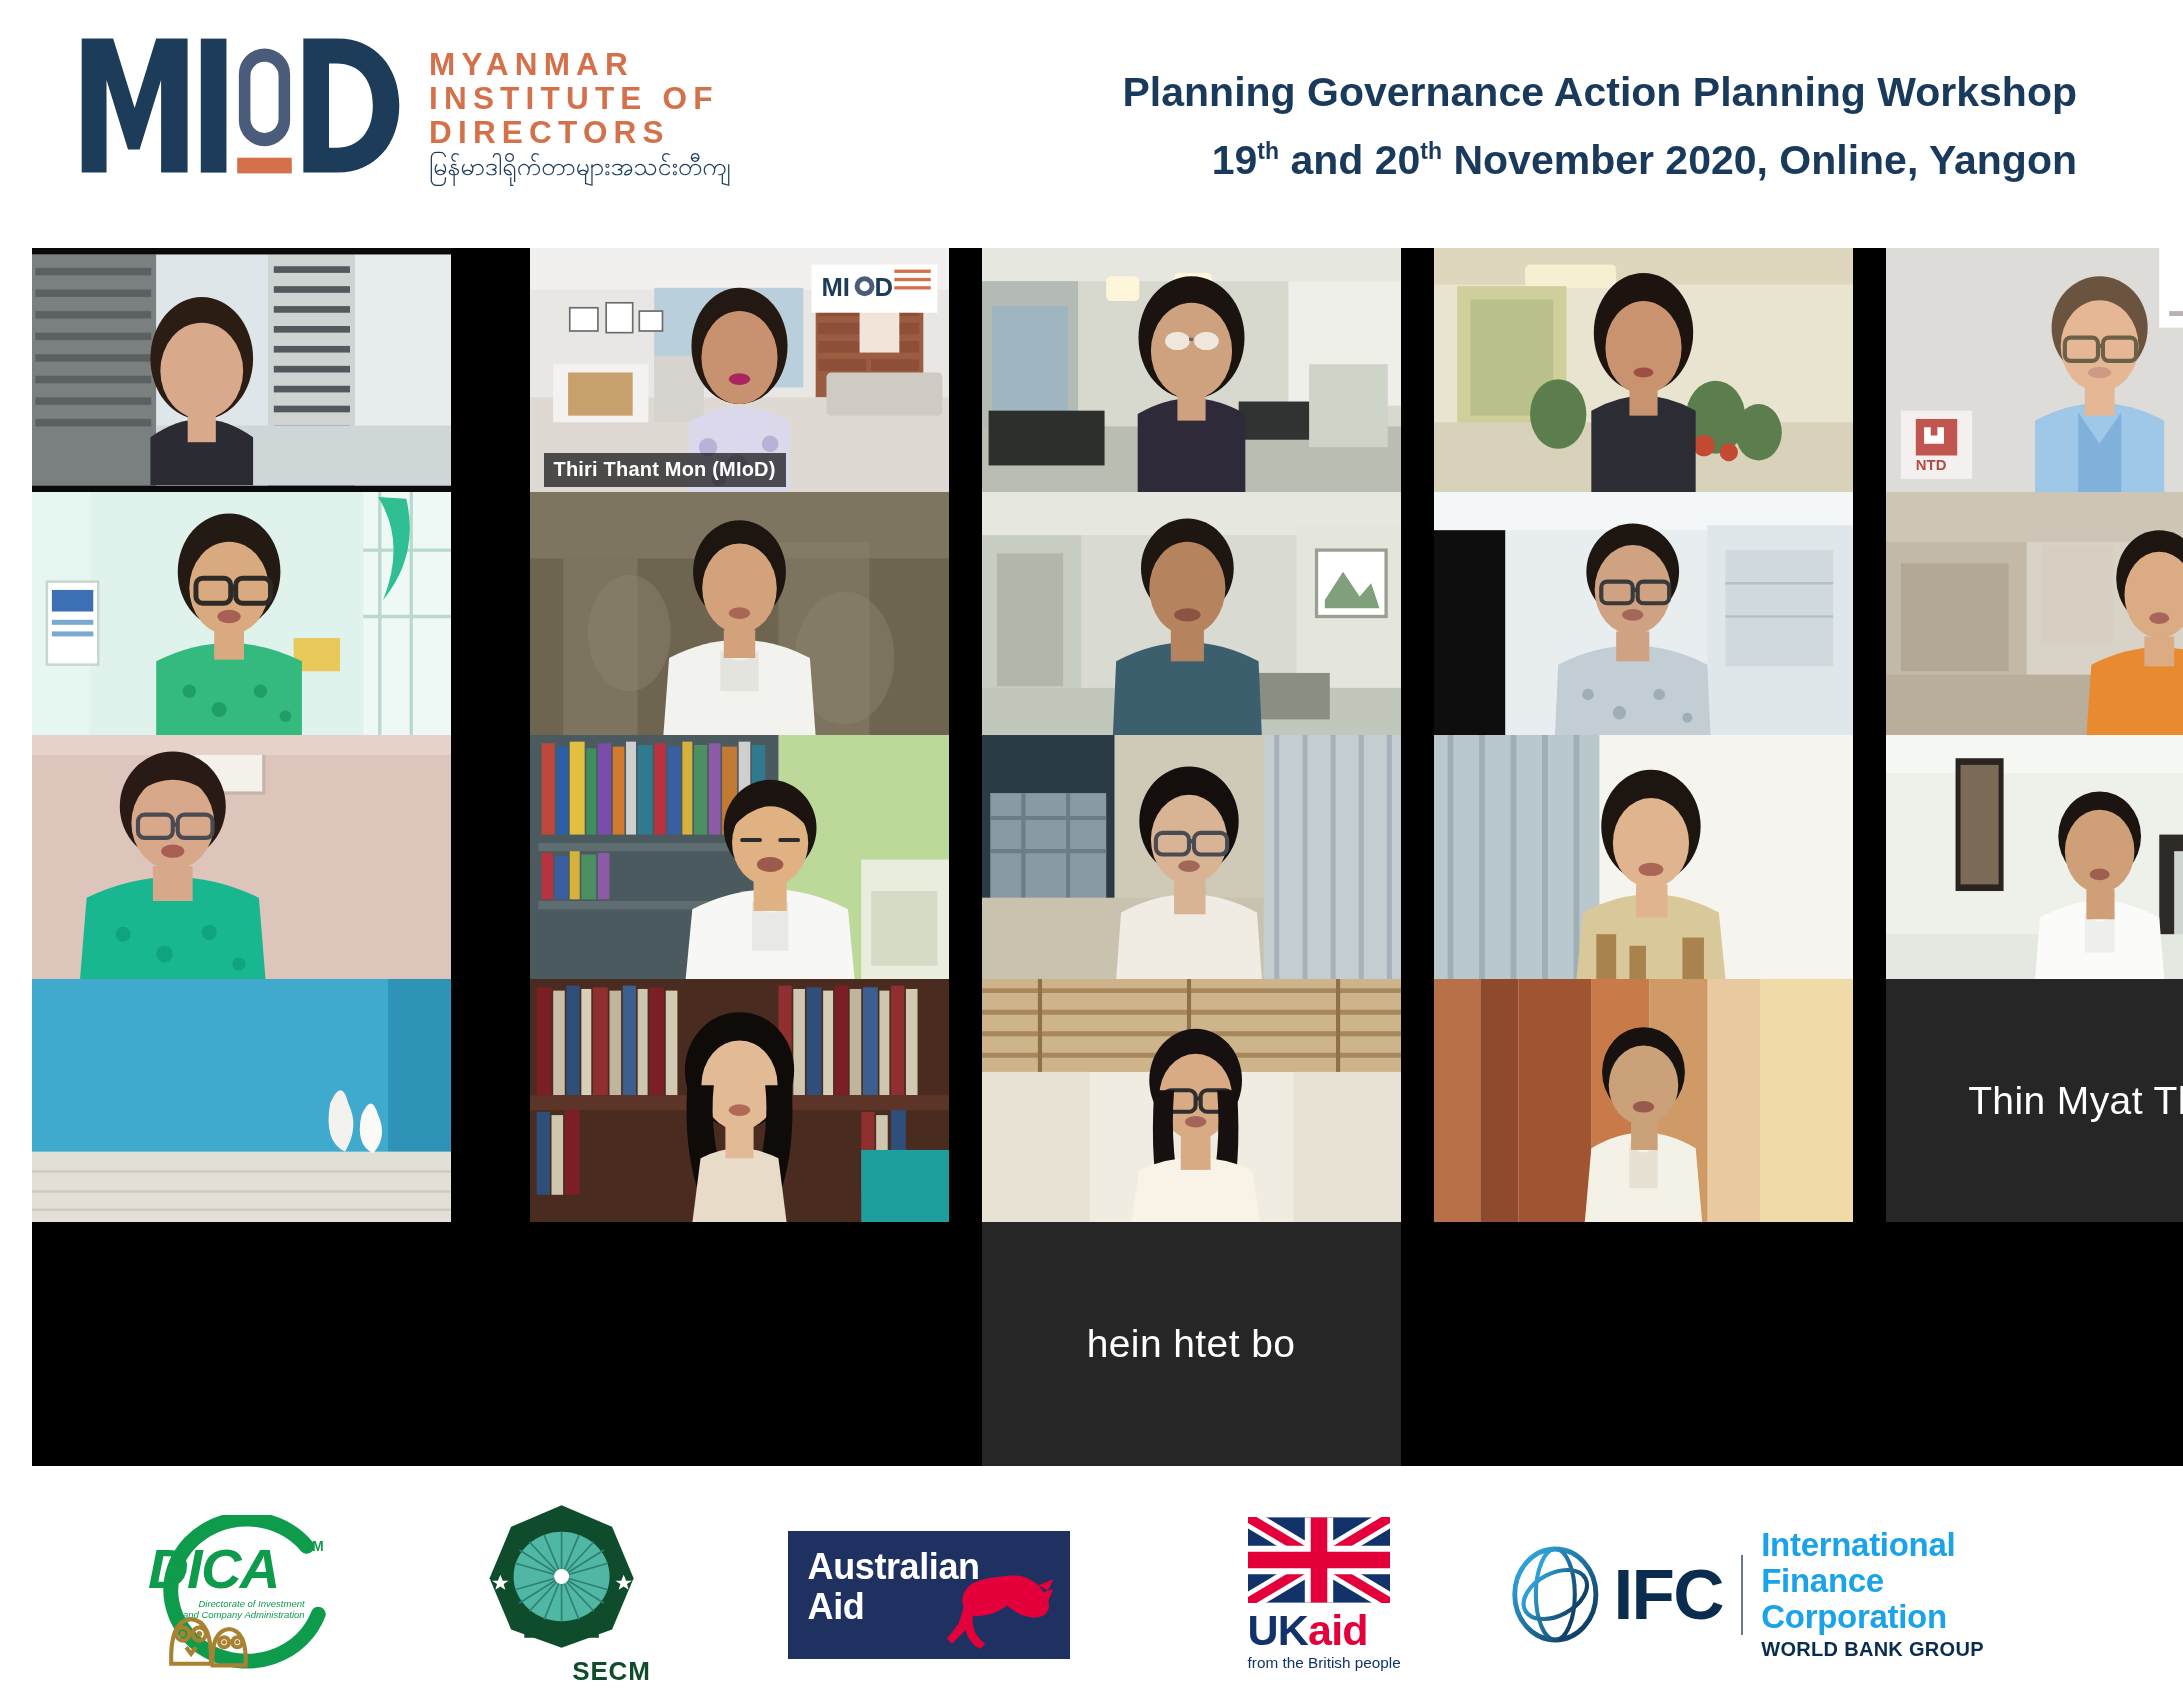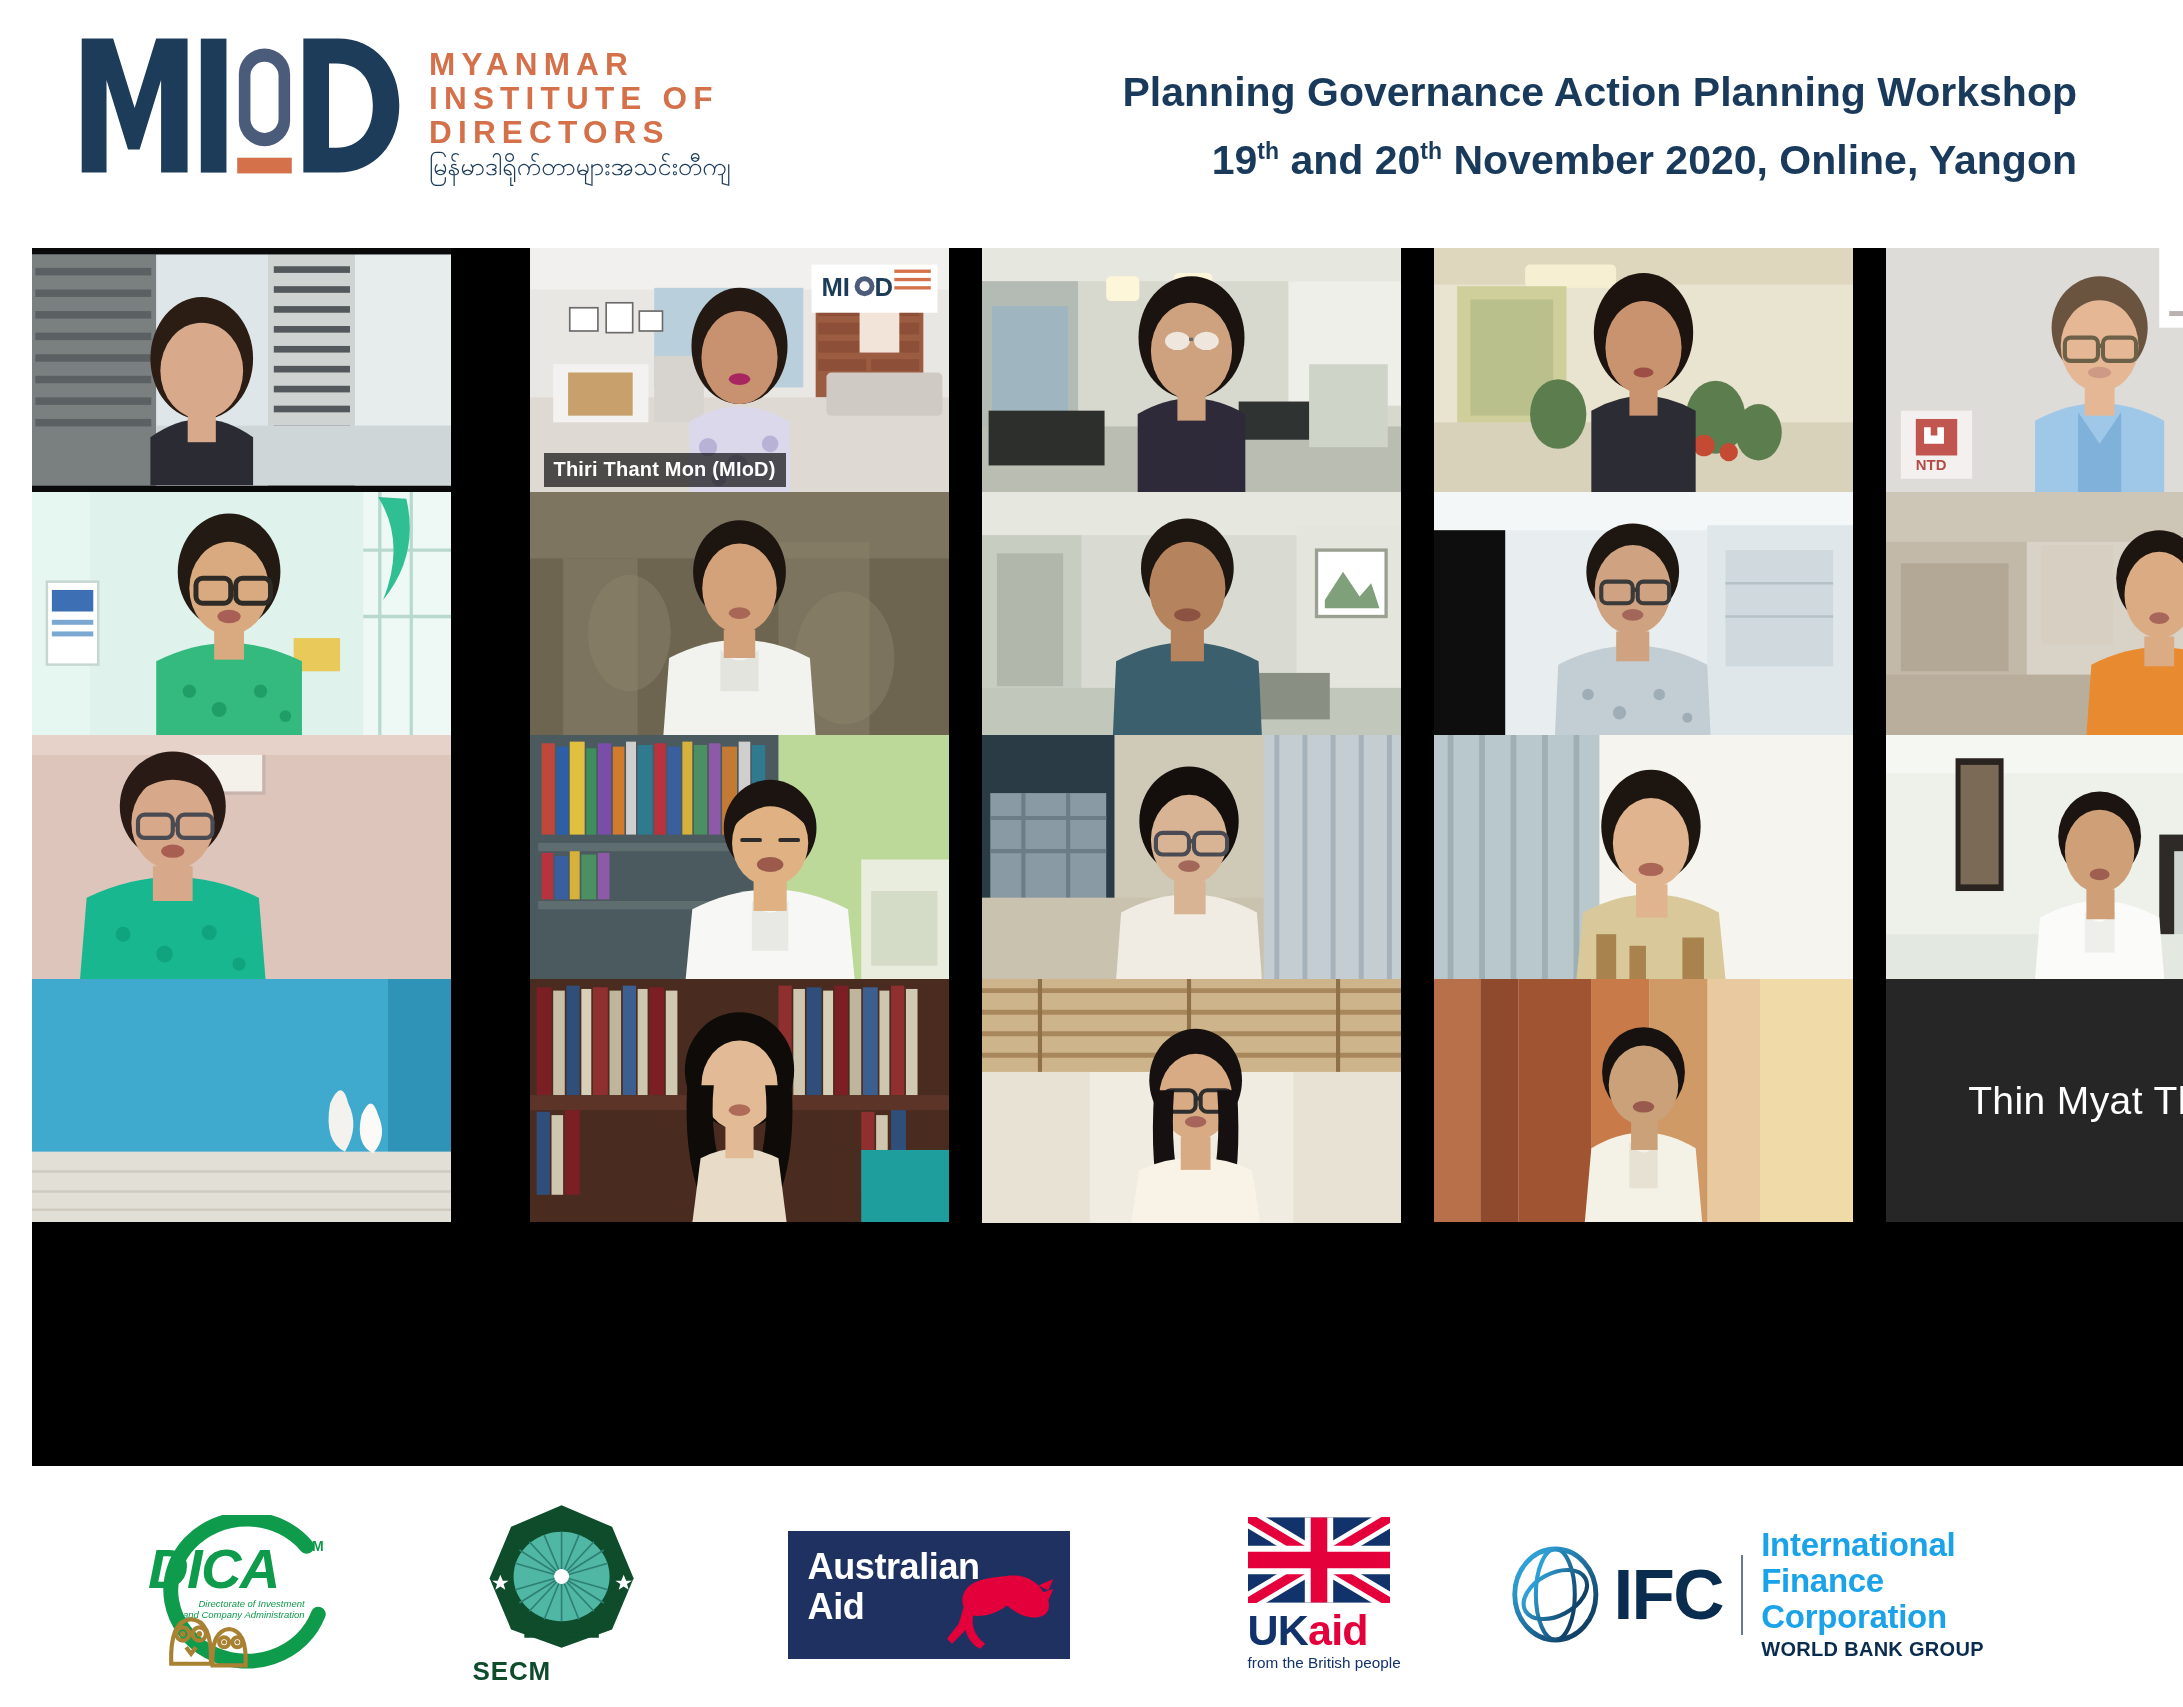--- a/index.html
+++ b/index.html
@@ -62,21 +62,21 @@
   .f-dica { width:207px; margin-left:16.6px; }
   .f-secm { width:178px; margin-left:133px; }
   .f-ausaid { width:282px; margin-left:137px; }
   .f-ukaid { width:145px; margin-left:178px; }
   .f-ifc { width:580px; margin-left:112px; }
 
   
   .dica-sub { position:absolute; left:48px; top:83px; width:124px; color:#0F9B4C;
               font-size:9.5px; font-weight:400; line-height:11.6px; font-style:italic; text-align:right;}
 
-  .secm-label { text-align:left; color:#0E4C2B; font-weight:700; font-size:26px; letter-spacing:0.8px; margin-top:1.7px; }
+  .secm-label { text-align:right; color:#0E4C2B; font-weight:700; font-size:26px; letter-spacing:0.8px; margin-top:1.7px; }
 
   .ausaid-box { background:#1F3160; width:282px; height:128px; position:relative; }
   .ausaid-txt { position:absolute; left:20px; top:16.6px; color:#fff; font-weight:700; font-size:36px; line-height:40px; letter-spacing:-0.4px;}
 
   .ukaid-txt { font-size:43px; font-weight:700; line-height:43px; letter-spacing:-0.8px; margin-top:3.3px;}
   .ukaid-txt .uk { color:#12326B; }
   .ukaid-txt .aid { color:#E4003B; }
   .ukaid-sub { color:#12326B; font-size:15.3px; line-height:18px; margin-top:1.7px; white-space:nowrap;}
 
   .ifc-wrap { display:flex; align-items:center; }
@@ -730,20 +730,25 @@
       <div class="cell" style="left:1854px">
         <div class="novideo">
           <span>Thin Myat Thu</span>
         </div>
       </div>
     </div>
 
     <div class="grid-row" style="top:974px">
       <div class="cell blackcell" style="left:0px"></div>
       <div class="cell blackcell" style="left:498px"></div>
+      <div class="cell" style="left:950px">
+        <div class="novideo">
+          <span>hein htet bo</span>
+        </div>
+      </div>
       <div class="cell blackcell" style="left:1402px"></div>
       <div class="cell blackcell" style="left:1854px"></div>
     </div>
 
   </div>
 
   <div class="footer">
     <div class="footer-inner">
 
       <div class="flogo f-dica">

